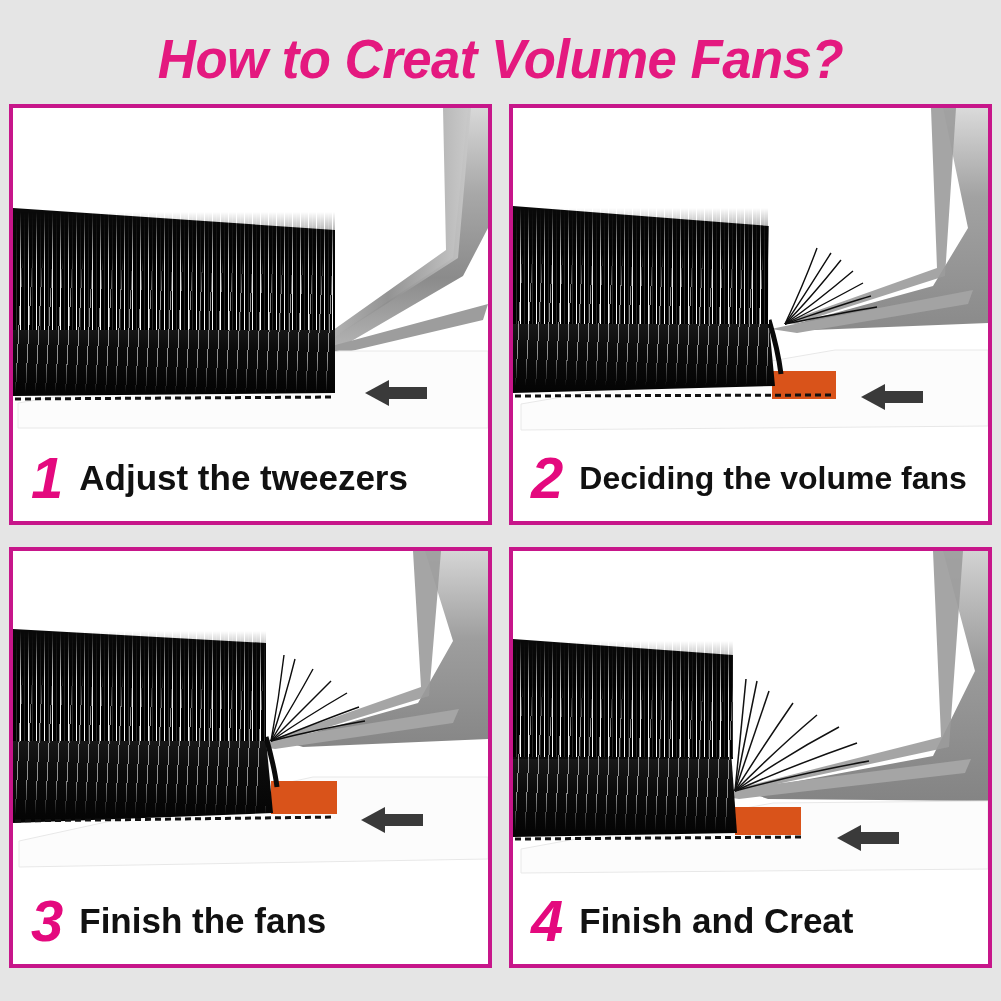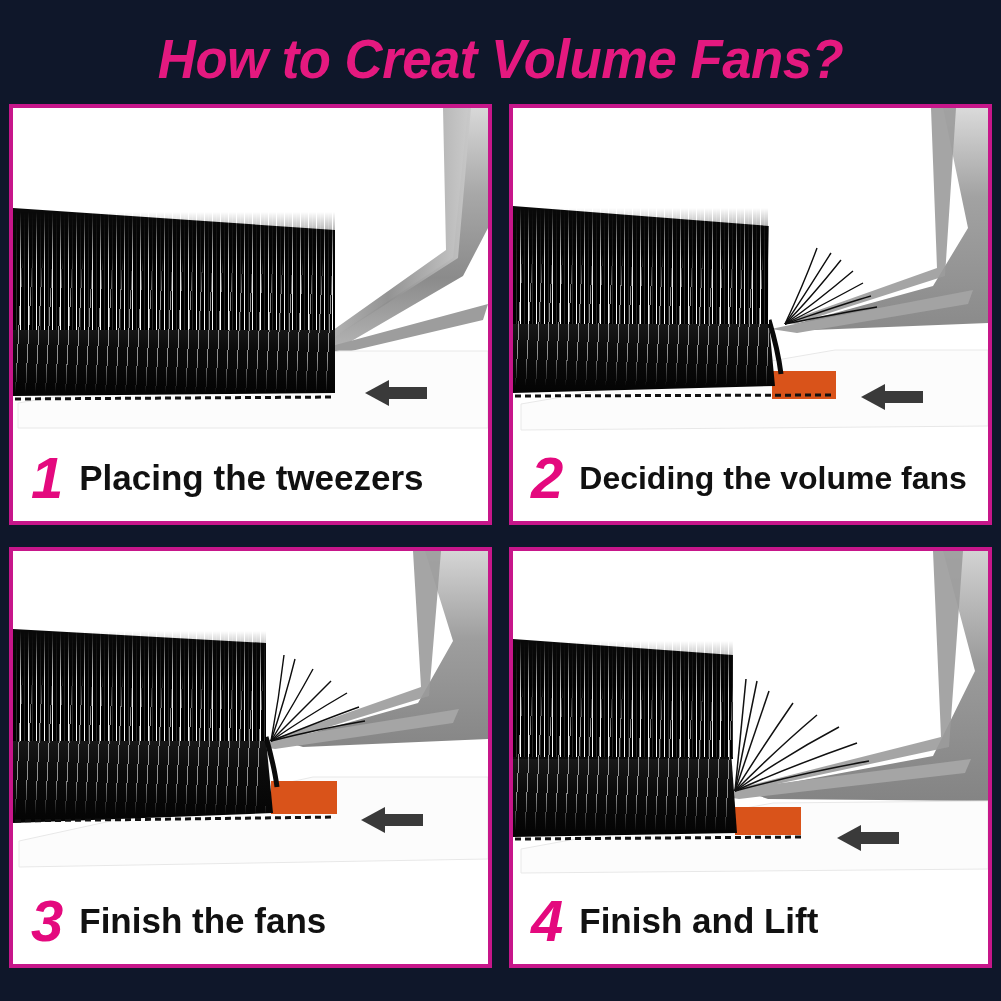--- a/index.html
+++ b/index.html
@@ -3,21 +3,21 @@
 <meta charset="utf-8">
 <style>
   * { box-sizing: border-box; margin: 0; padding: 0; }
   html, body {
     width: 1001px; height: 1001px;
     background: #ffffff;
     font-family: "Liberation Sans", sans-serif;
     overflow: hidden;
   }
 
-  .page { position: relative; width: 1001px; height: 1001px; background: #0f172a; }
+  .page { position: relative; width: 1001px; height: 1001px; background: #e5e5e5; }
 
   
   .title {
     position: absolute;
     left: 0; top: 26px;
     width: 1001px;
     text-align: center;
     font-size: 56px;
     font-weight: bold;
     font-style: italic;
@@ -177,21 +177,21 @@
         <div class="lash-tips" style="left:0; top:104px; width:322px; height:118px;"></div>
         <div class="lash-streaks" style="left:0; top:150px; width:322px; height:135px;"></div>
 
         <div class="arrow" style="left:352px; top:272px;">
           <div class="shaft"></div>
             <div class="head"></div>
         </div>
       </div>
       <div class="caption">
         <span class="step-num">1</span>
-        <span class="step-text">Placing the tweezers</span>
+        <span class="step-text">Adjust the tweezers</span>
       </div>
     </div>
 
     <div class="panel p2">
       <div class="photo">
         <svg class="art" viewBox="0 0 475 326" preserveAspectRatio="none">
           <defs>
             <linearGradient id="tw2" x1="0" y1="0" x2="0" y2="1">
               <stop offset="0" stop-color="#DADADA"></stop>
                 <stop offset="0.4" stop-color="#A2A2A2"></stop>
@@ -343,18 +343,18 @@
         <div class="lash-tips" style="left:0; top:90px; width:220px; height:116px;"></div>
         <div class="lash-streaks" style="left:0; top:136px; width:220px; height:144px;"></div>
 
         <div class="arrow" style="left:324px; top:274px;">
           <div class="shaft"></div>
             <div class="head"></div>
         </div>
       </div>
       <div class="caption">
         <span class="step-num">4</span>
-        <span class="step-text">Finish and Lift</span>
+        <span class="step-text">Finish and Creat</span>
       </div>
     </div>
 
   </div>
 </div>
 
 </body></html>

